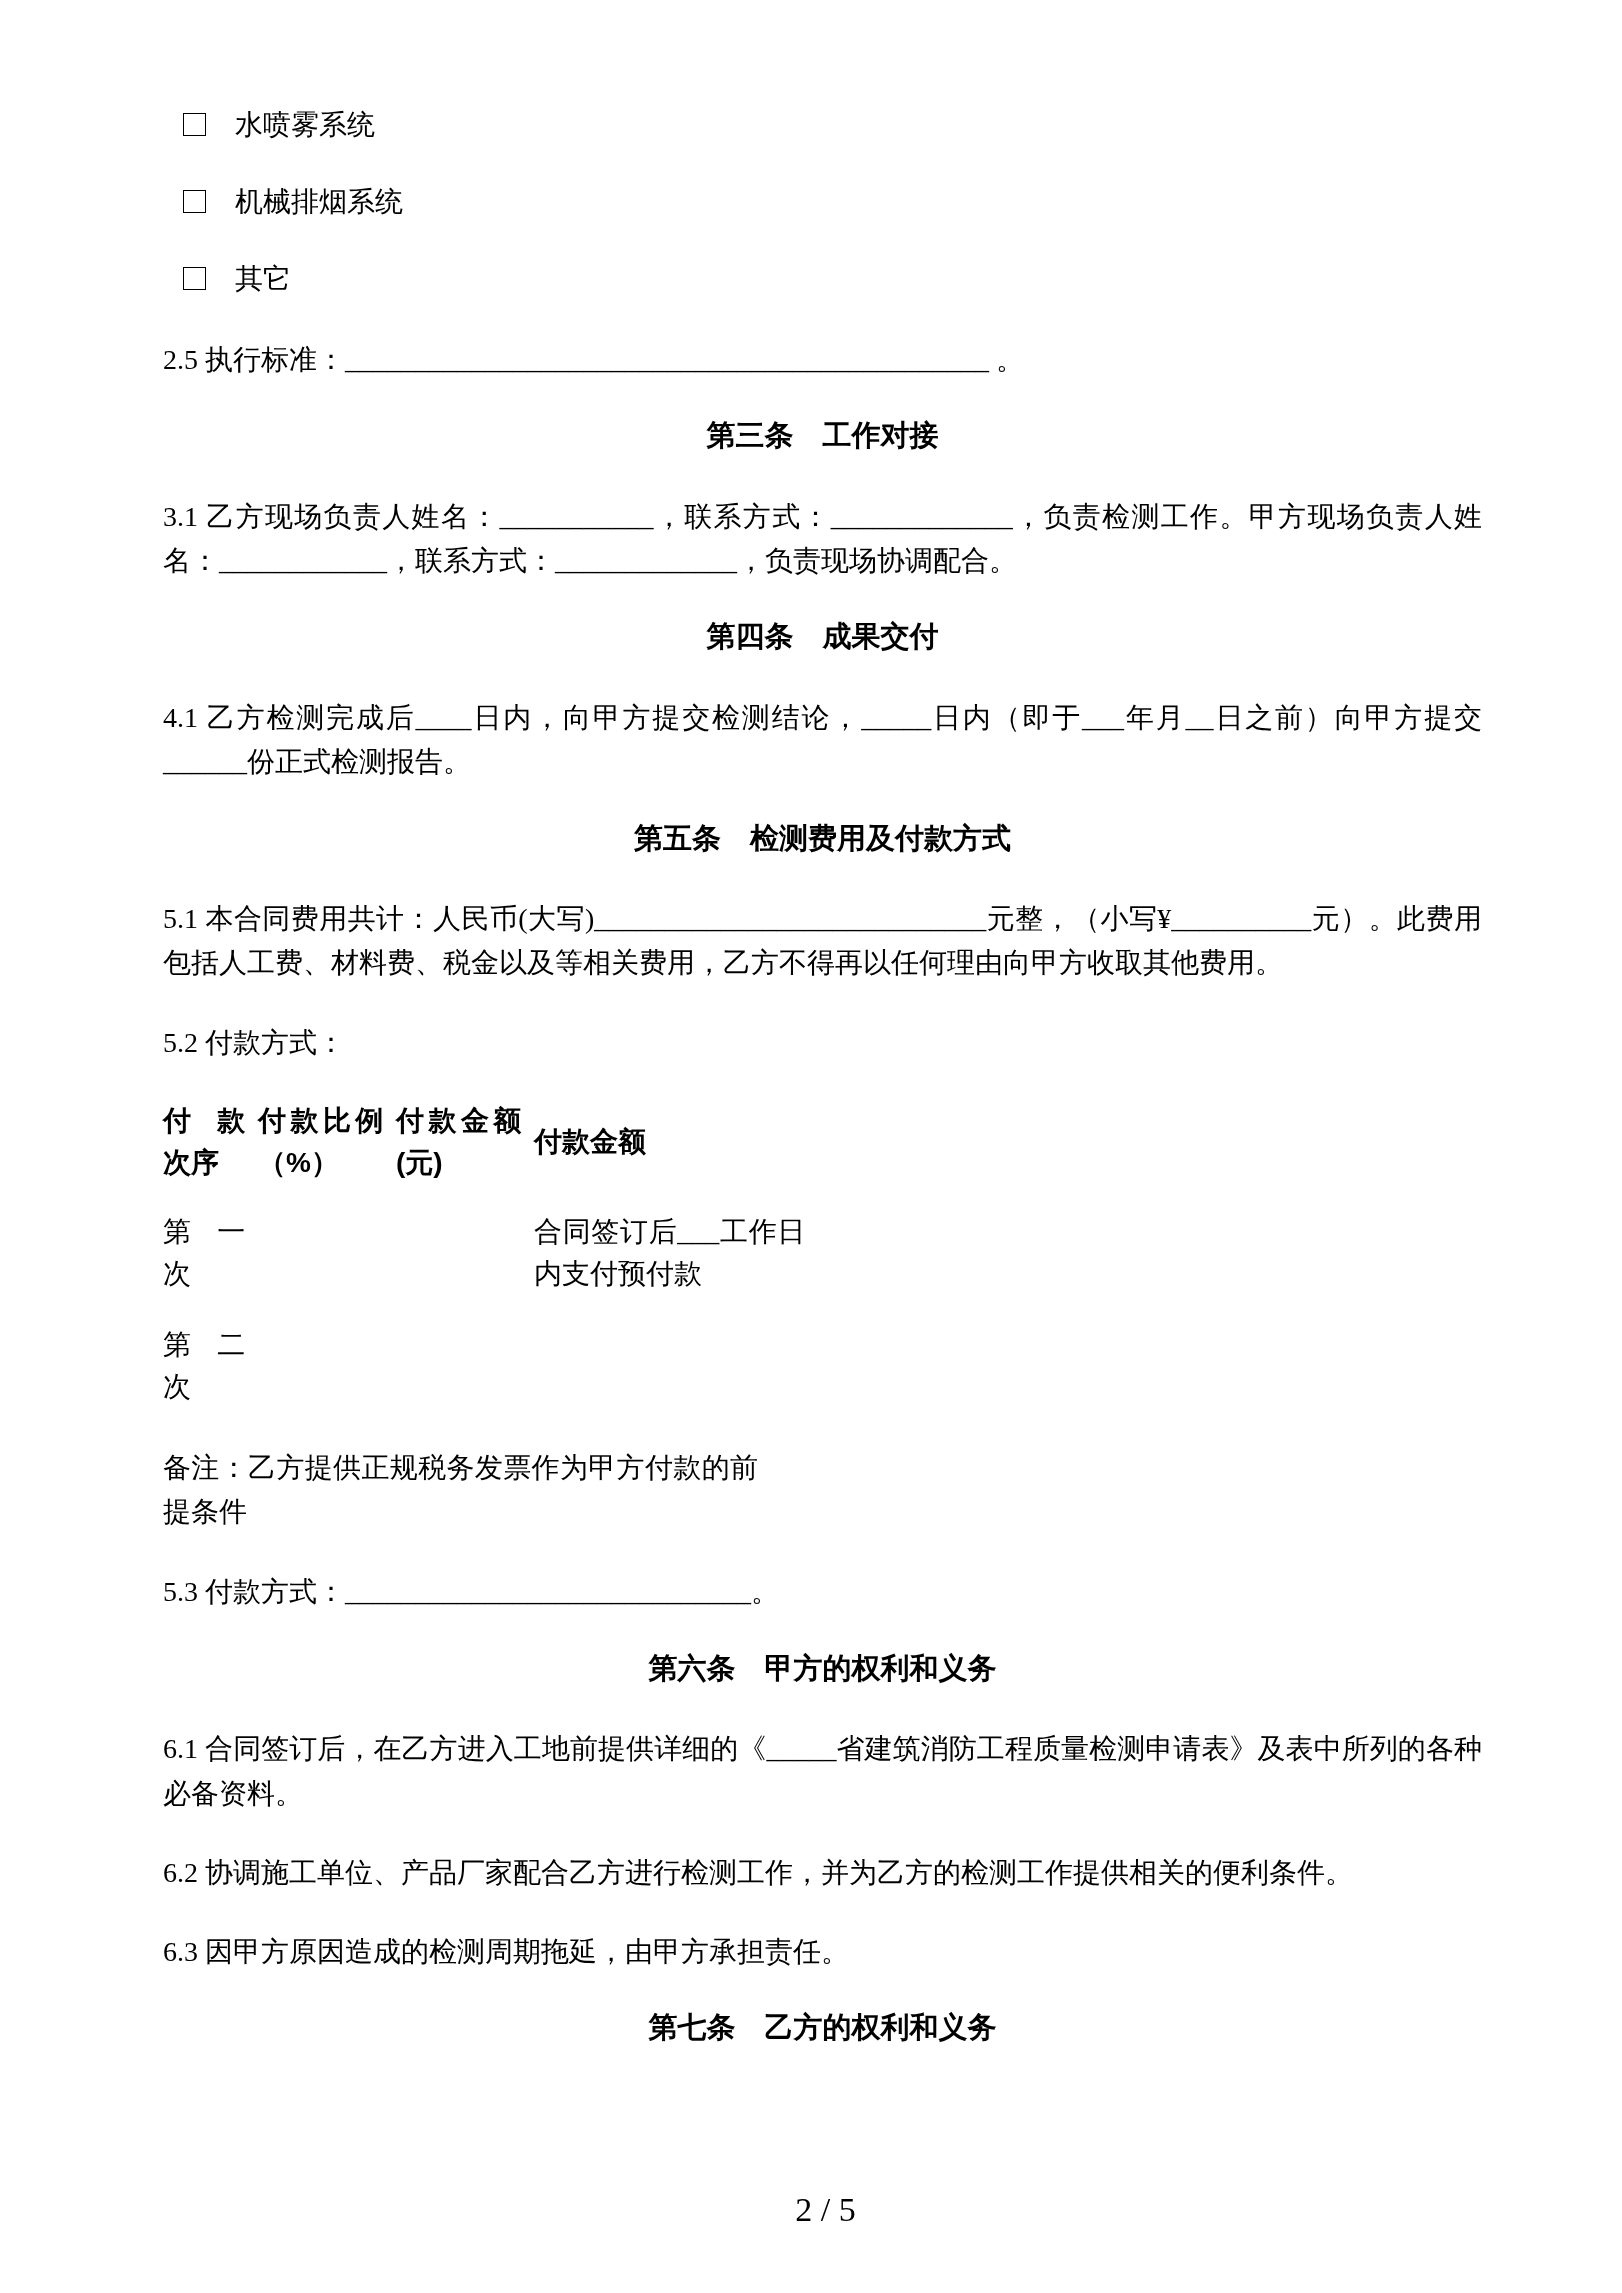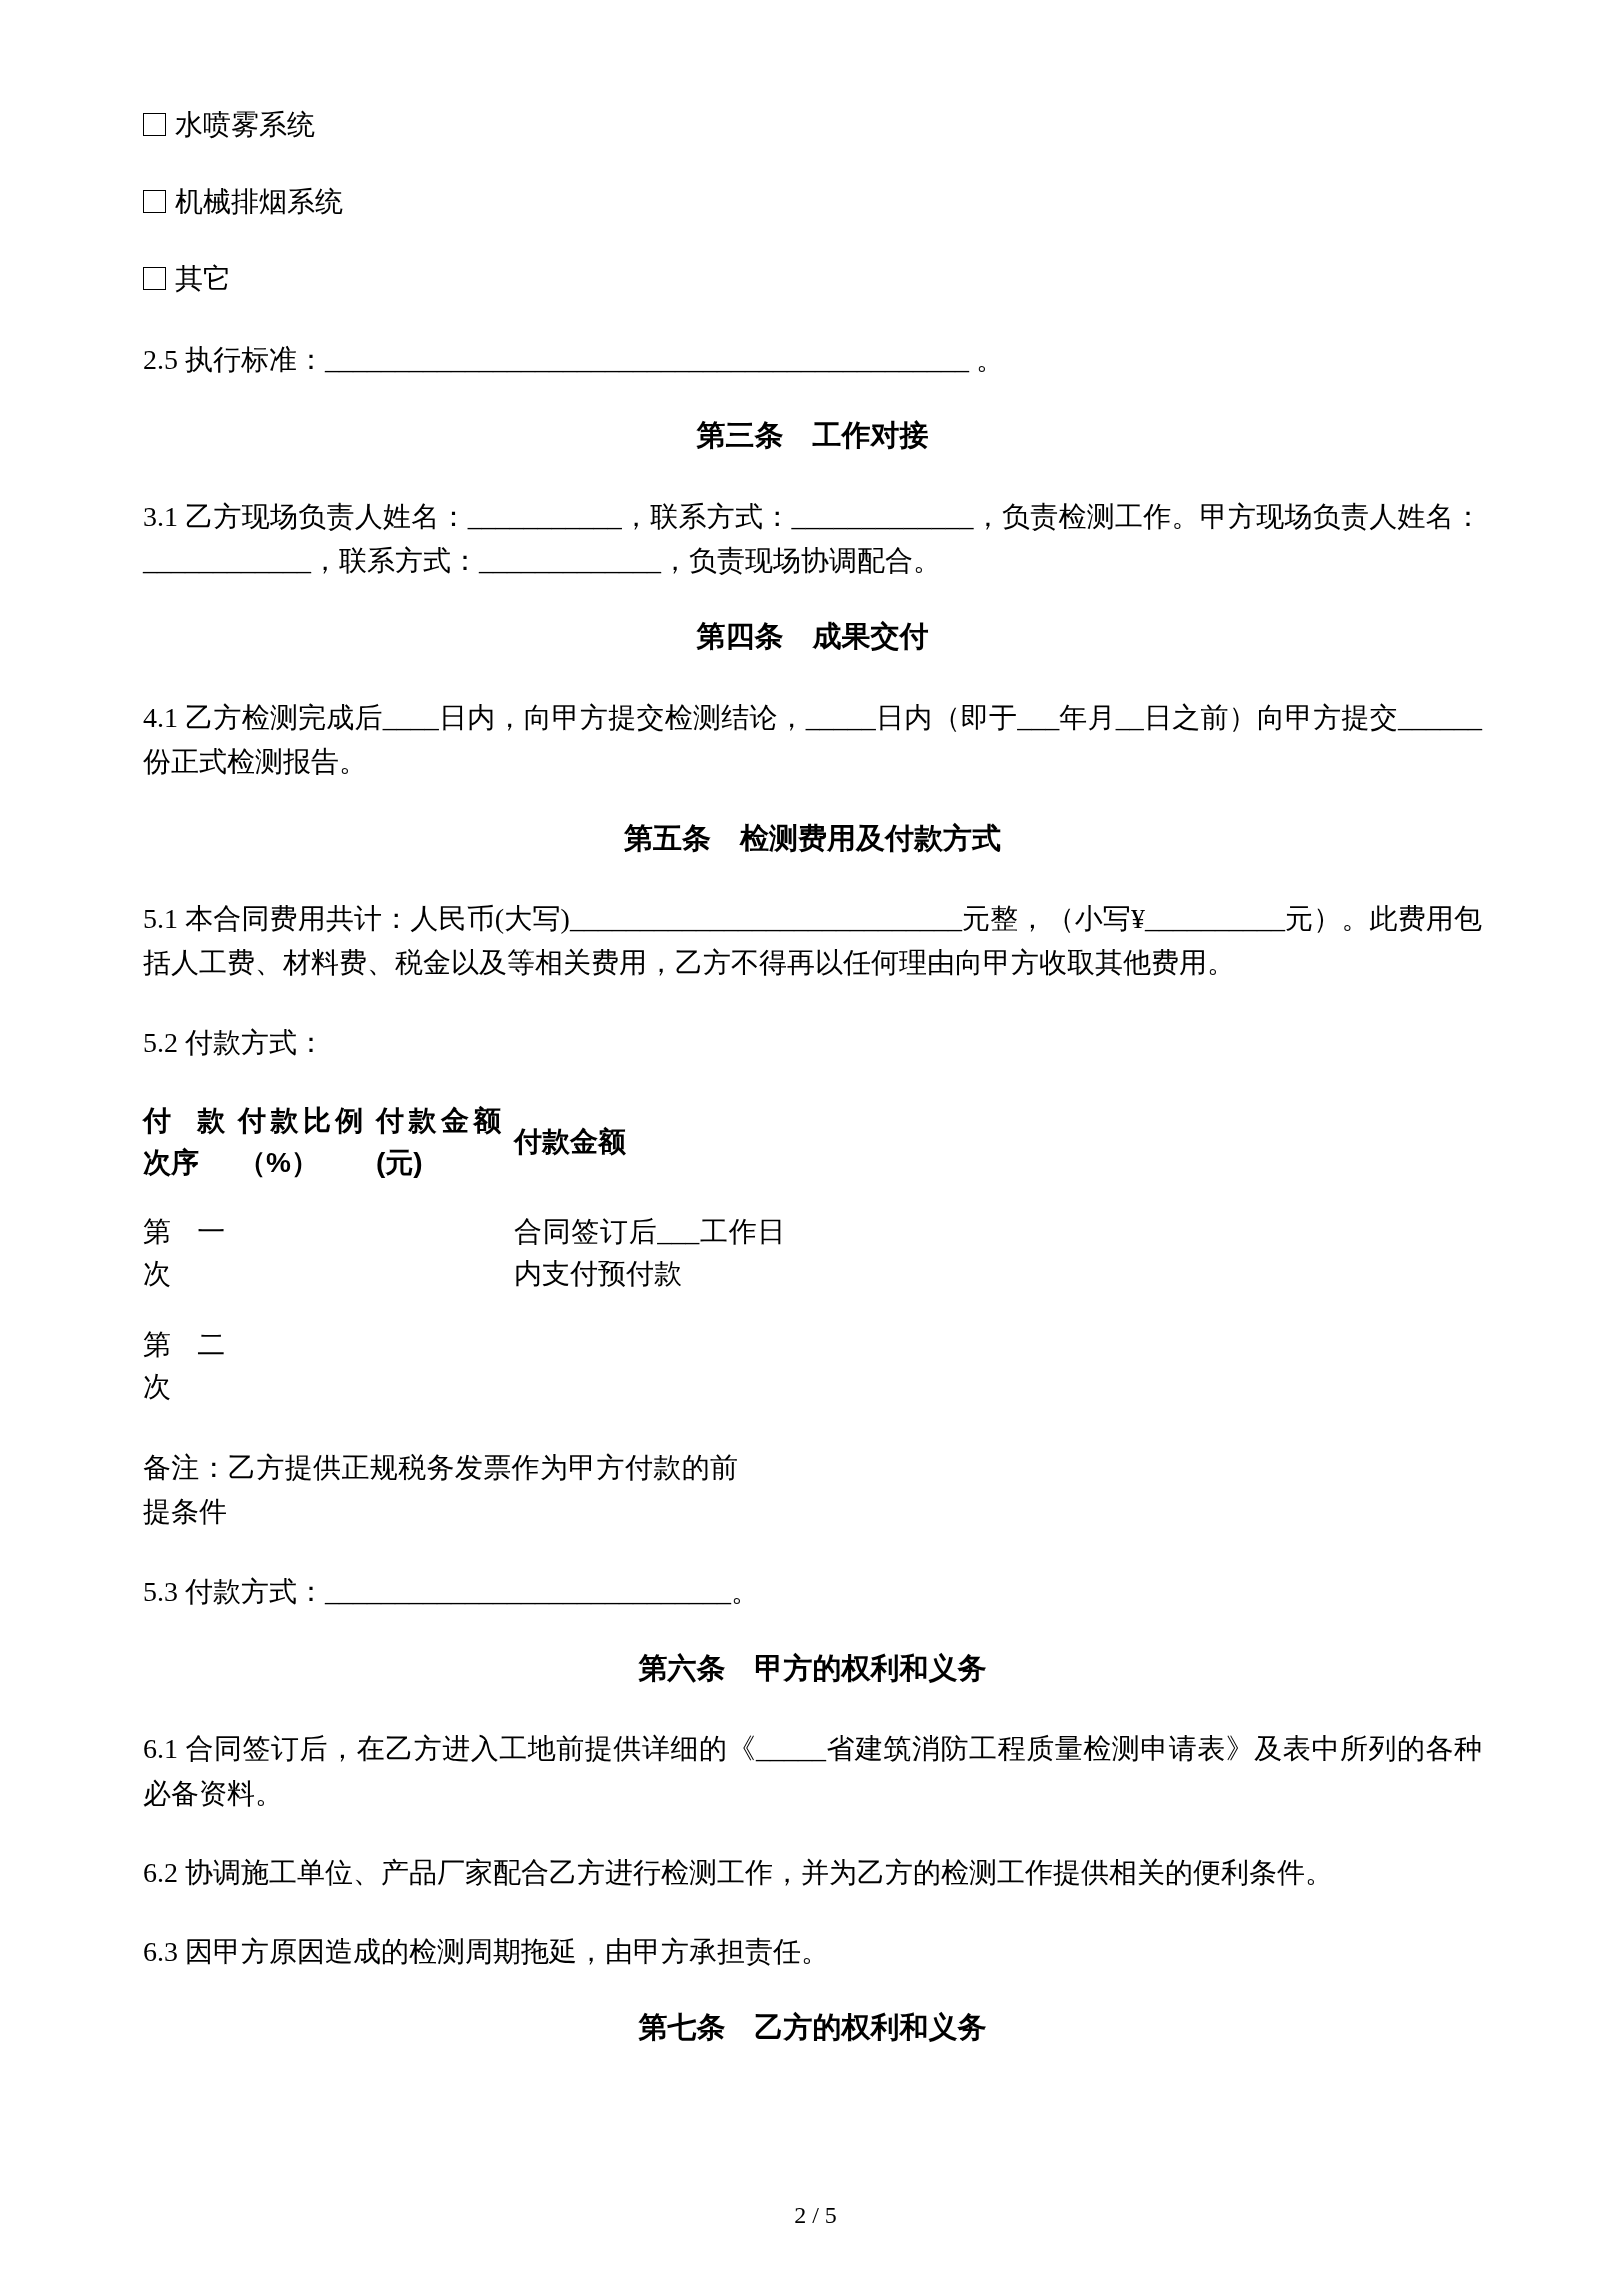--- a/index.html
+++ b/index.html
@@ -1,15 +1,15 @@
 <!DOCTYPE html>
 <html style="font-size:14.5px"><head>
 <meta charset="utf-8">
 <style>
-  * { box-sizing: border-box; }
+  * { box-sizing: border-box; margin-left: 20px; }
   html, body { margin: 0; padding: 0; background: #ffffff; }
   body {
     width: 1623px;
     height: 2294px;
     position: relative;
     color: #000;
     font-family: "Liberation Serif", "DejaVu Serif", serif;
     font-size: 28px;
   }
   .page { padding: 107px 141px 0 143px; }
@@ -68,21 +68,21 @@
     max-width: 595px;
     line-height: 1.58;
     text-align: justify;
   }
 
   .footer {
     position: absolute;
     left: 8px; right: 0;
     bottom: 65px;
     text-align: center;
-    font-size: 24px;
+    font-size: 34px;
   }
 </style>
 </head>
 <body>
 
 <div class="page">
 
   <div class="checkbox-line">
     <span class="cb"></span><span>水喷雾系统</span>
   </div>

